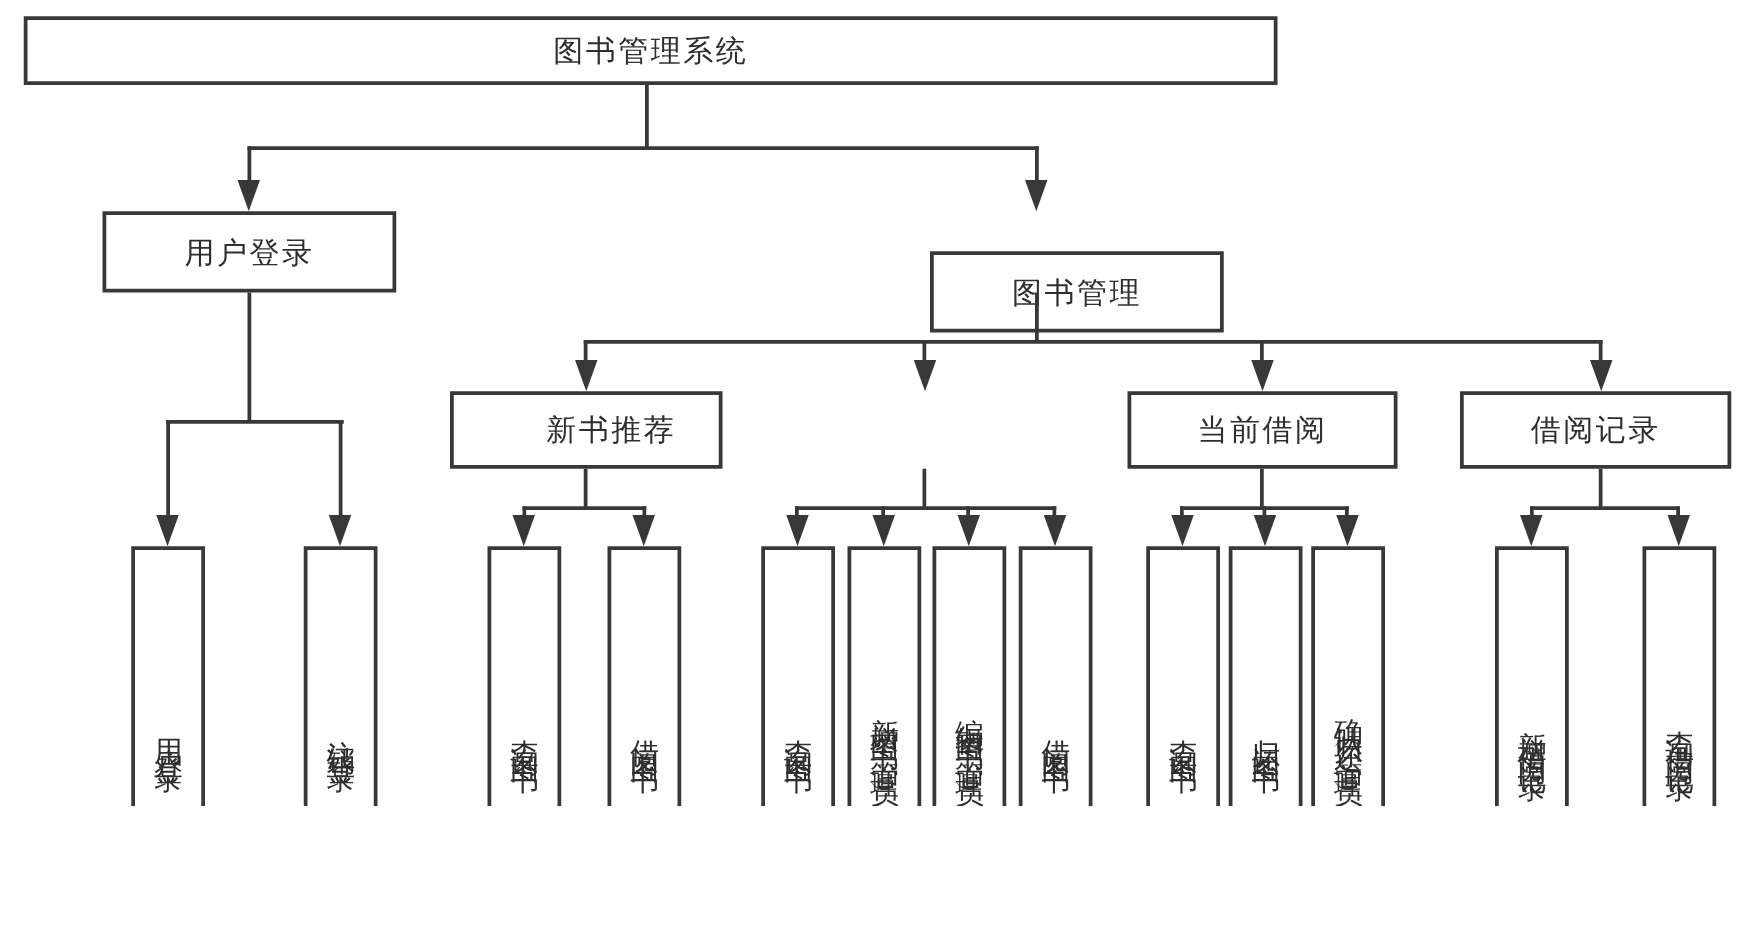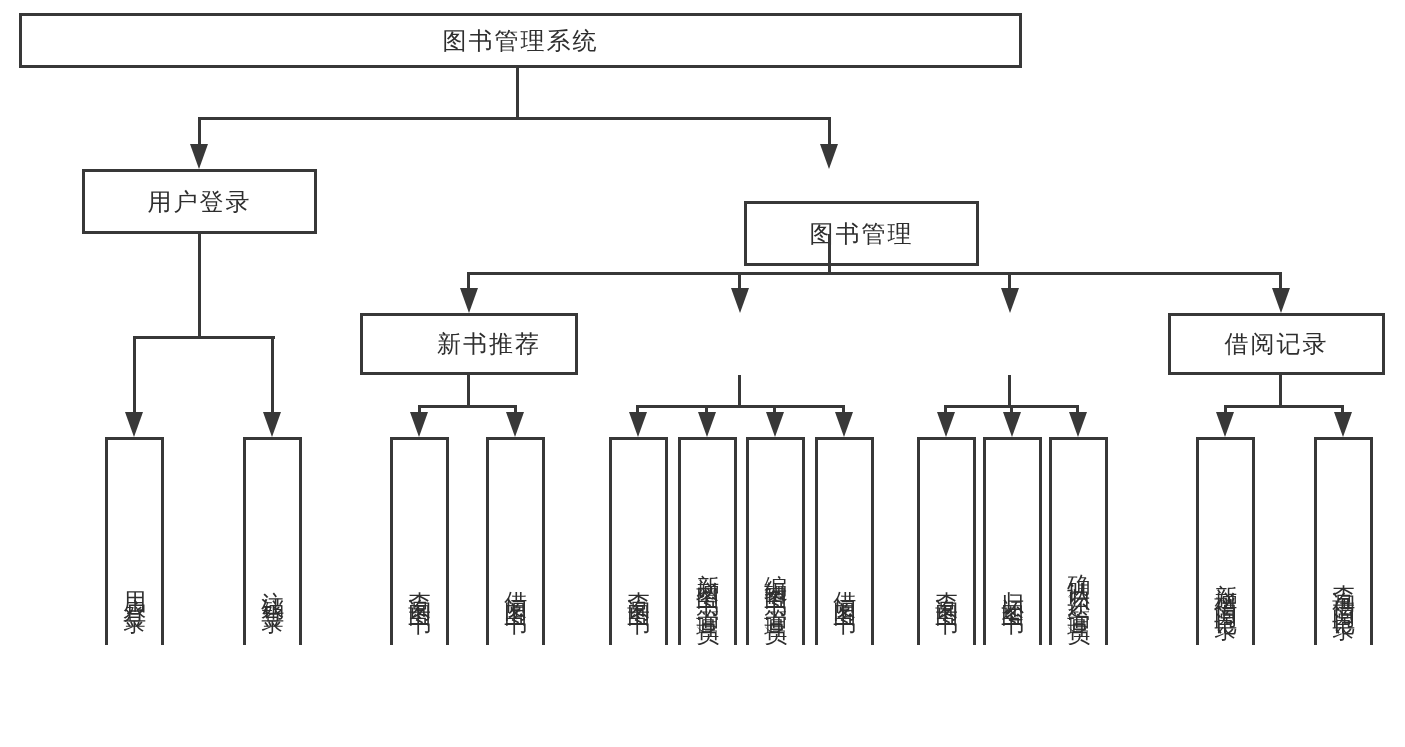--- a/index.html
+++ b/index.html
@@ -66,20 +66,23 @@
   <div class="vl" style="left:738px;top:272px;height:20px;"></div>
   <div class="vl" style="left:1008px;top:272px;height:20px;"></div>
   <div class="vl" style="left:1279px;top:272px;height:20px;"></div>
   <div class="ah" style="left:460px;top:288px;"></div>
   <div class="ah" style="left:731px;top:288px;"></div>
   <div class="ah" style="left:1001px;top:288px;"></div>
   <div class="ah" style="left:1272px;top:288px;"></div>
 
   <div class="node" style="left:360px;top:313px;width:218px;height:62px;padding-left:40px;">
     <span>新书推荐</span>
+  </div>
+  <div class="node" style="left:902px;top:313px;width:216px;height:62px;">
+    <span>当前借阅</span>
   </div>
   <div class="node" style="left:1168px;top:313px;width:217px;height:62px;">
     <span>借阅记录</span>
   </div>
 
   <div class="vl" style="left:467px;top:375px;height:32px;"></div>
   <div class="hl" style="left:418px;top:405px;width:99px;"></div>
   <div class="vl" style="left:418px;top:405px;height:11px;"></div>
   <div class="vl" style="left:514px;top:405px;height:11px;"></div>
   <div class="ah" style="left:410px;top:412px;"></div>

